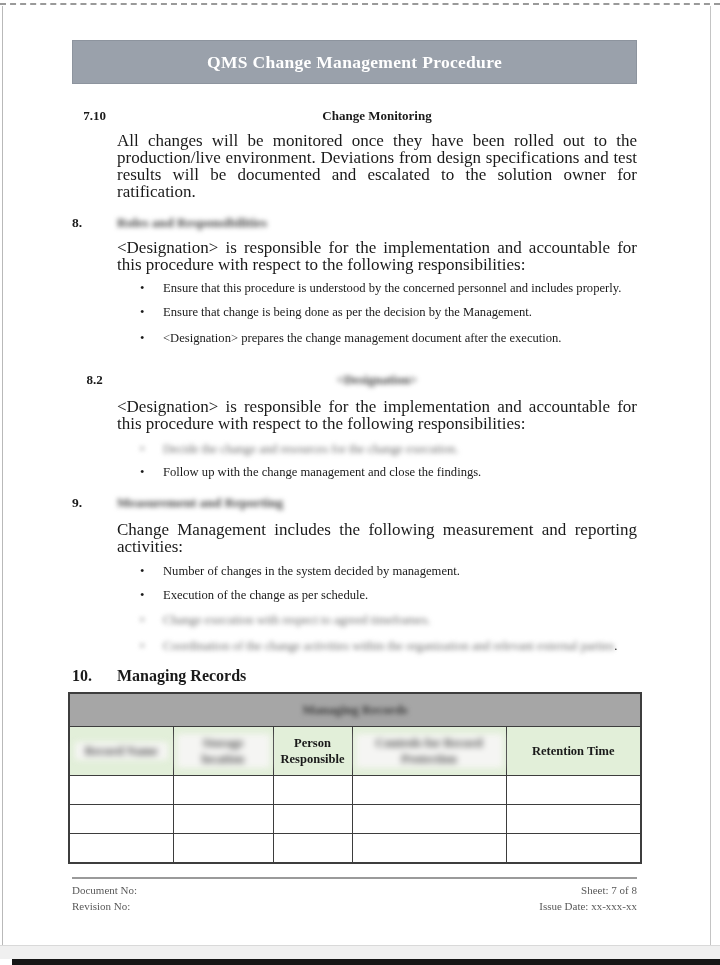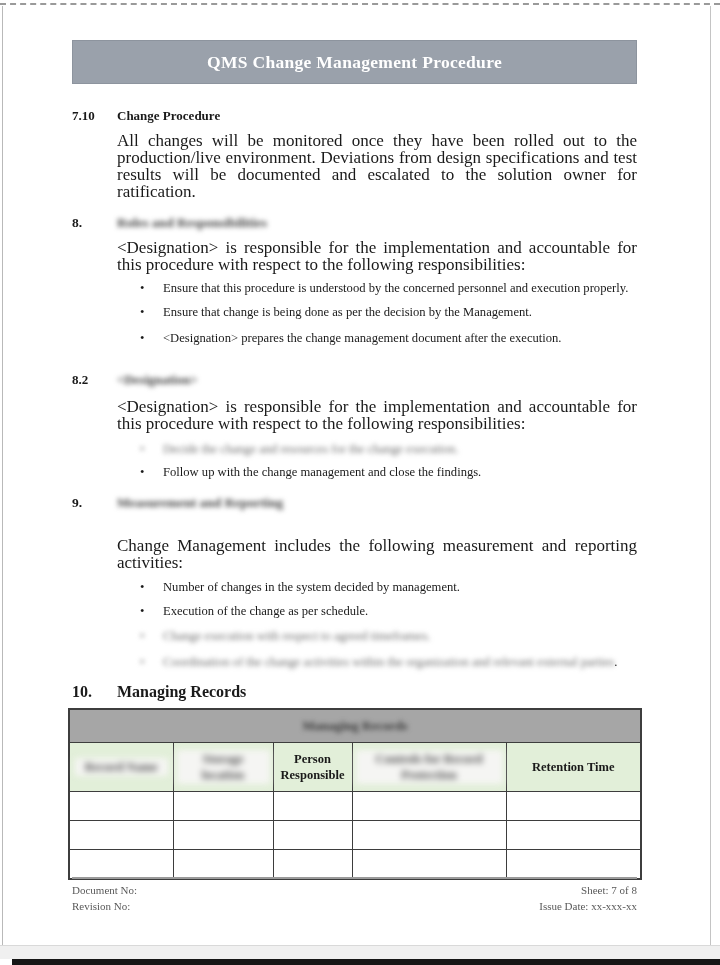--- a/index.html
+++ b/index.html
@@ -23,21 +23,21 @@
   .banner{
     margin-top:40px;height:42px;
     background:var(--banner-bg,#9aa1ab);
     border:1px solid #8d949e;
     display:flex;align-items:center;justify-content:center;
   }
   .banner-title{color:#ffffff;font-weight:700;font-size:17.5px;letter-spacing:.3px;}
 
   .h-row{display:grid;grid-template-columns:45px 1fr;align-items:baseline;}
   .h1t{font-size:13.5px;font-weight:700;}
-  .h2t{font-size:13px;font-weight:700;}
+  .h2t{font-size:13px;font-weight:700;text-align:center;}
   .h3t{font-size:16px;font-weight:700;}
 
   .para{margin-left:45px;font-size:17px;line-height:17px;text-align:justify;}
 
   .bullet{display:flex;margin-left:68px;}
   .bullet .marker{width:23px;flex:0 0 23px;font-size:12.6px;line-height:17px;}
   .bullet .btxt{flex:1;font-size:12.6px;line-height:17px;text-align:justify;}
 
   
   .blur-dark{filter:blur(2.5px);color:#3f3f3f;}
@@ -77,33 +77,33 @@
   <div class="edge-right"></div>
 
   <div class="content">
 
     <div class="banner">
       <span class="banner-title">QMS Change Management Procedure</span>
     </div>
 
     <div class="h-row" style="margin-top:24px;">
       <span class="h2t">7.10</span>
-      <span class="h2t">Change Procedure</span>
+      <span class="h2t">Change Monitoring</span>
     </div>
     <div class="para" style="margin-top:8px;">All changes will be monitored once they have been rolled out to the production/live environment. Deviations from design specifications and test results will be documented and escalated to the solution owner for ratification.</div>
 
     <div class="h-row" style="margin-top:15px;">
       <span class="h1t">8.</span>
       <span class="h1t blur-dark">Roles and Responsibilities</span>
     </div>
 
     <div class="para" style="margin-top:8px;">&lt;Designation&gt; is responsible for the implementation and accountable for this procedure with respect to the following responsibilities:</div>
     <div class="bullet" style="margin-top:7px;">
       <span class="marker">•</span>
-      <span class="btxt">Ensure that this procedure is understood by the concerned personnel and execution properly.</span>
+      <span class="btxt">Ensure that this procedure is understood by the concerned personnel and includes properly.</span>
     </div>
     <div class="bullet" style="margin-top:7px;">
       <span class="marker">•</span>
       <span class="btxt">Ensure that change is being done as per the decision by the Management.</span>
     </div>
     <div class="bullet" style="margin-top:9px;">
       <span class="marker">•</span>
       <span class="btxt">&lt;Designation&gt; prepares the change management document after the execution.</span>
     </div>
 
@@ -118,21 +118,21 @@
     </div>
     <div class="bullet" style="margin-top:6px;">
       <span class="marker">•</span>
       <span class="btxt">Follow up with the change management and close the findings.</span>
     </div>
 
     <div class="h-row" style="margin-top:14px;">
       <span class="h1t">9.</span>
       <span class="h1t blur-dark">Measurement and Reporting</span>
     </div>
-    <div class="para" style="margin-top:26px;">Change Management includes the following measurement and reporting activities:</div>
+    <div class="para" style="margin-top:10px;">Change Management includes the following measurement and reporting activities:</div>
     <div class="bullet" style="margin-top:8px;">
       <span class="marker">•</span>
       <span class="btxt">Number of changes in the system decided by management.</span>
     </div>
     <div class="bullet" style="margin-top:7px;">
       <span class="marker">•</span>
       <span class="btxt">Execution of the change as per schedule.</span>
     </div>
     <div class="bullet blur-gray" style="margin-top:8px;">
       <span class="marker">•</span>

